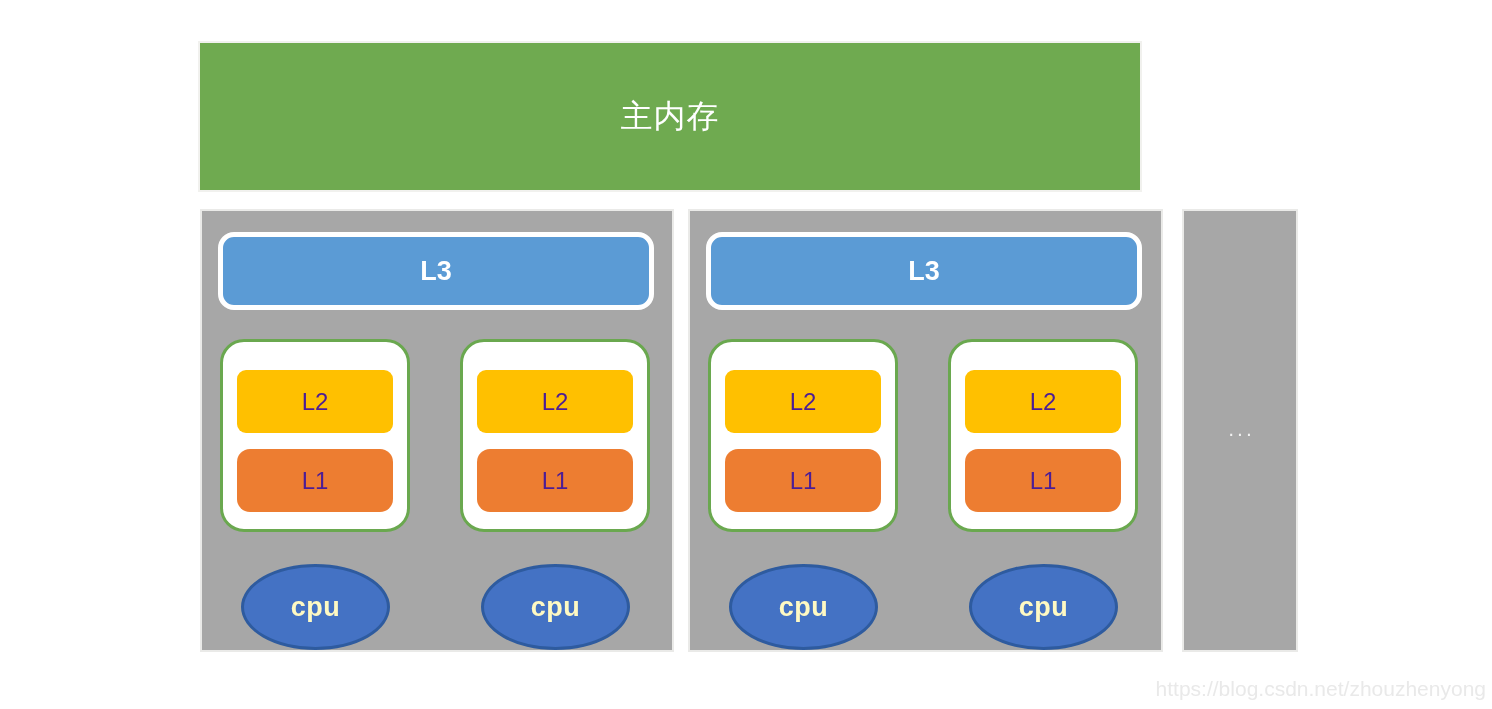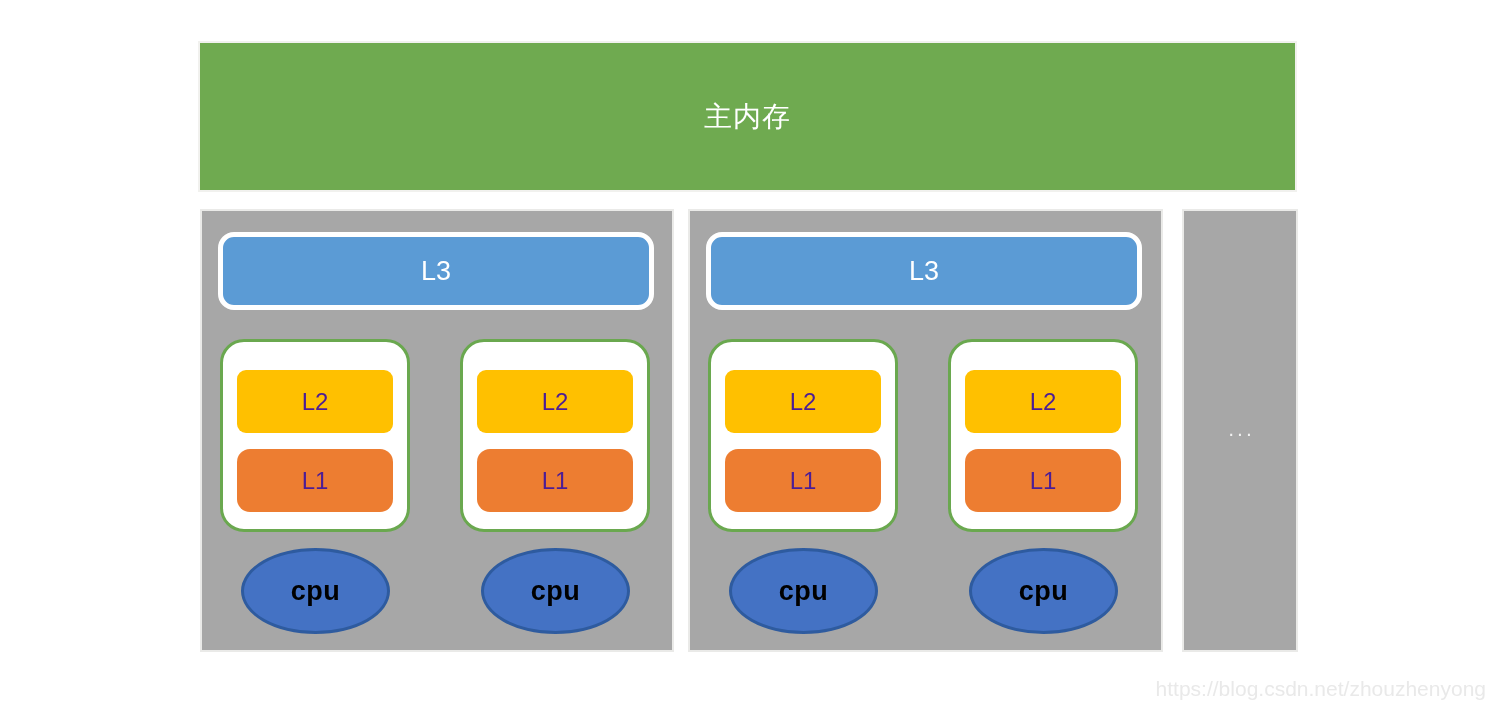--- a/index.html
+++ b/index.html
@@ -14,30 +14,30 @@
     height: 709px;
     background: #ffffff;
     overflow: hidden;
   }
 
   
   .main-memory {
     position: absolute;
     left: 198px;
     top: 41px;
-    width: 1099px;
+    width: 944px;
     height: 151px;
     background: #6faa50;
     border: 2px solid #f1f1ee;
     box-sizing: border-box;
     display: flex;
     align-items: center;
     justify-content: center;
     color: #ffffff;
-    font-size: 28px;
+    font-size: 32px;
     letter-spacing: 1px;
   }
 
   
   .socket {
     position: absolute;
     top: 209px;
     height: 443px;
     background: #a7a7a7;
     border: 2px solid #eaeae8;
@@ -69,21 +69,21 @@
     height: 78px;
     background: #5b9bd5;
     border: 5px solid #ffffff;
     border-radius: 16px;
     box-sizing: border-box;
     display: flex;
     align-items: center;
     justify-content: center;
     color: #ffffff;
     font-size: 27px;
-    font-weight: normal;
+    font-weight: bold;
   }
 
   
   .core {
     position: absolute;
     top: 128px;
     width: 190px;
     height: 193px;
     background: #ffffff;
     border: 3px solid #6aa84f;
@@ -105,31 +105,31 @@
     color: #4c1d95;
     font-size: 24px;
     font-weight: 500;
   }
   .cache.l2 { top: 28px; background: #ffc000; }
   .cache.l1 { top: 107px; background: #ed7d31; border-radius: 13px; }
 
   
   .cpu {
     position: absolute;
-    top: 337px;
+    top: 353px;
     width: 149px;
     height: 86px;
     background: #4472c4;
     border: 3px solid #2e5b9f;
     border-radius: 50%;
     box-sizing: border-box;
     display: flex;
     align-items: center;
     justify-content: center;
-    color: #000000;
+    color: #fef9c3;
     font-size: 27px;
     font-weight: bold;
     letter-spacing: 0.5px;
   }
   .cpu.c0 { left: 39px; }
   .cpu.c1 { left: 279px; }
 
   
   .watermark {
     position: absolute;

